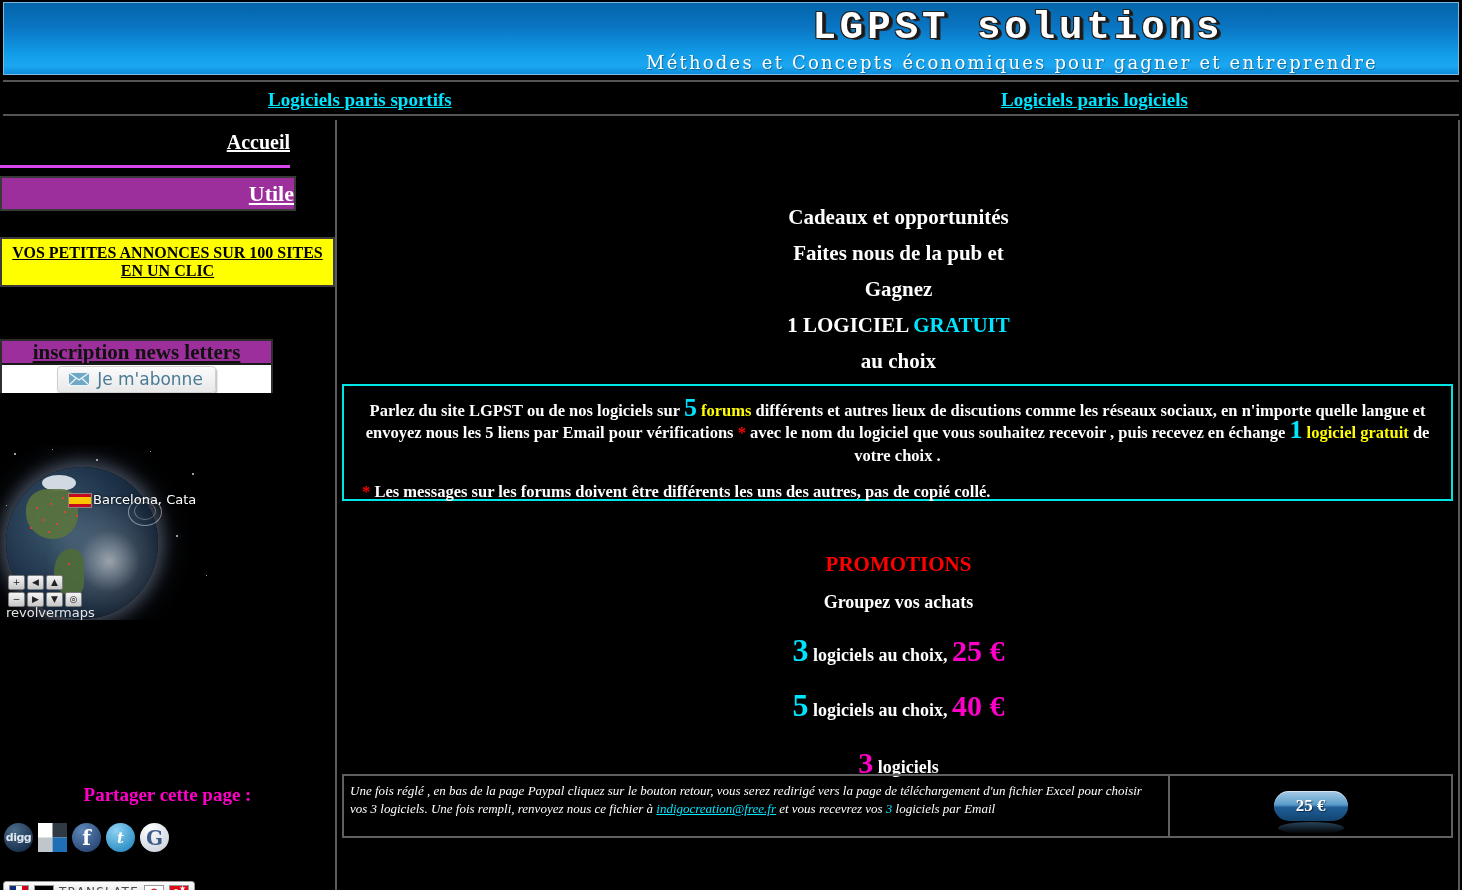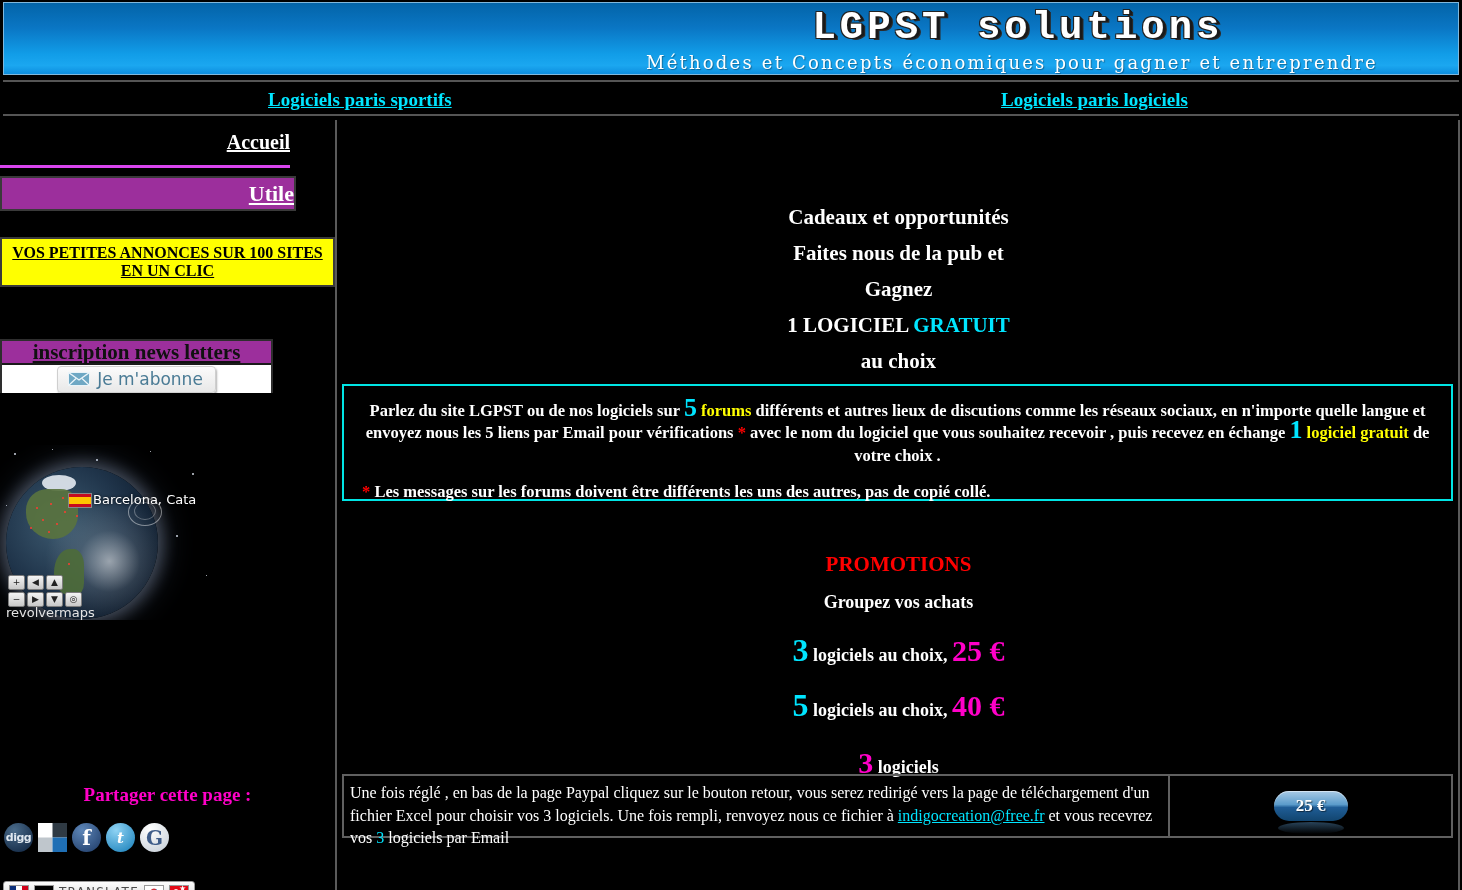--- a/index.html
+++ b/index.html
@@ -266,22 +266,23 @@
   }
   .pnum{color:#00e5ff;font-size:32px;}
   .pval{color:#ff00c8;font-size:30px;}
   .pmag{color:#ff00c8;font-size:30px;}
 
   .bottombox{
     position:absolute;left:3px;top:654px;width:1111px;height:64px;
     border:2px solid #606060;box-sizing:border-box;display:flex;
   }
   .bb-text{
-    flex:1;padding:6px 8px 0 6px;color:#fff;font-size:16px;line-height:1.42;
+    flex:1;padding:6px 8px 0 6px;color:#fff;font-size:13px;line-height:1.42;
     border-right:2px solid #606060;
+    font-style:italic;
   }
   .bb-text a{color:#00e5ff;text-decoration:underline;}
   .bb-text .c3{color:#00e5ff;}
   .bb-pay{
     width:281px;display:flex;align-items:center;justify-content:center;
   }
   .paybtn{
     width:74px;height:30px;border-radius:16px;
     background:linear-gradient(to bottom,#a9cbe6 0%,#5b9ccb 45%,#1f5d96 55%,#12456f 100%);
     display:flex;align-items:center;justify-content:center;cursor:pointer;

